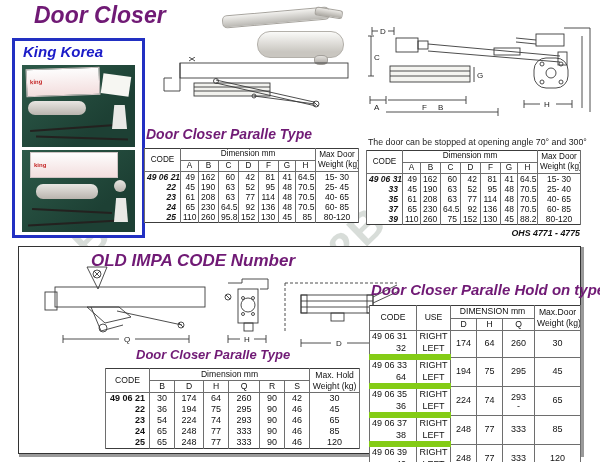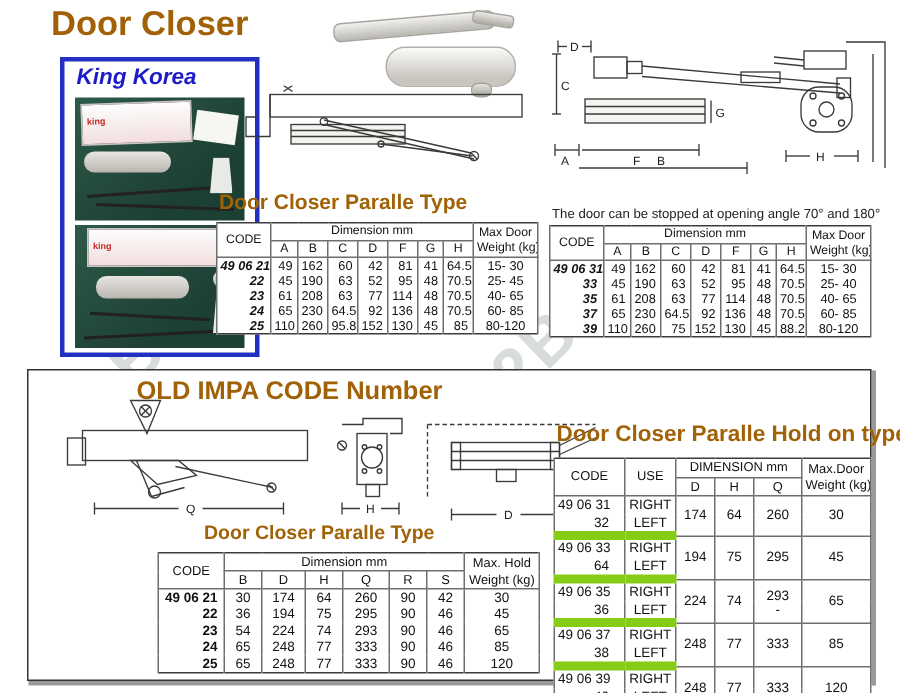--- a/index.html
+++ b/index.html
@@ -1,19 +1,19 @@
 <!DOCTYPE html>
 <html><head>
 <meta charset="utf-8">
 <style>
   html,body{margin:0;padding:0;background:#fff;}
   #page{position:relative;width:600px;height:462px;background:#ffffff;overflow:hidden;
         font-family:"Liberation Sans",sans-serif;color:#111;}
   .abs{position:absolute;}
-  .hd{font-weight:bold;color:#a16207;white-space:nowrap;}
+  .hd{font-style:italic;font-weight:bold;color:#701a75;white-space:nowrap;}
   .wm{position:absolute;font-weight:bold;font-size:44px;letter-spacing:2px;
       color:rgba(125,142,128,0.30);transform:rotate(-44deg);pointer-events:none;}
   
   table.cat{border-collapse:collapse;table-layout:fixed;background:#fff;border:1.4px solid #3c3c3c;}
   table.cat th,table.cat td{border-left:1px solid #6e6e6e;border-right:1px solid #6e6e6e;
       padding:0 2px;white-space:nowrap;overflow:hidden;font-weight:normal;}
   table.cat thead th{border-bottom:1px solid #6e6e6e;text-align:center;}
   .t1{font-size:8.5px;line-height:10px;}
   .t1 thead th{font-size:8.2px;line-height:10.5px;}
   .t1 .code{font-weight:bold;font-style:italic;text-align:right;padding-right:4px;}
@@ -60,21 +60,21 @@
 </head>
 <body>
 
 <div id="page">
 
   <div class="wm" style="left:66px;top:192px;">B2B</div>
   <div class="wm" style="left:298px;top:222px;">B2B</div>
 
   <div class="abs hd" style="left:34px;top:2px;font-size:23px;">Door Closer</div>
 
-  <div id="brandbox" class="abs" style="left:12px;top:38px;width:127px;height:194px;margin-left:28px;">
+  <div id="brandbox" class="abs" style="left:12px;top:38px;width:127px;height:194px;">
     <div class="brand-label" style="position:absolute;left:8px;top:2px;">King Korea</div>
     <div class="photo" style="left:7px;top:24px;">
       <div class="kbox" style="left:4px;top:3px;width:72px;height:26px;transform:rotate(-2deg);"><span>king</span></div>
       <div class="paper" style="left:80px;top:10px;width:28px;height:20px;transform:rotate(8deg);"></div>
       <div class="cyl" style="left:6px;top:36px;width:58px;height:14px;"></div>
       <div class="armline" style="left:8px;top:62px;width:86px;transform:rotate(-4deg);"></div>
       <div class="armline" style="left:14px;top:72px;width:92px;transform:rotate(2deg);"></div>
       <div class="bracket" style="left:90px;top:40px;width:15px;height:24px;"></div>
     </div>
     <div class="photo" style="left:7px;top:109px;">
@@ -240,21 +240,21 @@
       <circle cx="195" cy="40" r="2"></circle>
       <circle cx="176" cy="58" r="2"></circle>
       <circle cx="195" cy="58" r="2"></circle>
     <line x1="158" y1="80" x2="174" y2="80"></line>
       <line x1="190" y1="80" x2="206" y2="80"></line>
     <line x1="158" y1="76" x2="158" y2="84"></line>
       <line x1="206" y1="76" x2="206" y2="84"></line>
     <text x="178" y="83">H</text>
   </svg>
 
-  <div class="abs subtle" style="left:368px;top:137px;">The door can be stopped at opening angle 70°  and 180°</div>
+  <div class="abs subtle" style="left:368px;top:137px;">The door can be stopped at opening angle 70°  and 300°</div>
   <table class="cat t1 abs" style="left:366px;top:150px;width:214px;">
     <colgroup>
         <col style="width:36px">
         <col style="width:18px">
         <col style="width:20px">
         <col style="width:20px">
         <col style="width:20px">
         <col style="width:20px">
         <col style="width:17px">
         <col style="width:20px">
@@ -327,20 +327,21 @@
           <td class="num">260</td>
           <td class="num">75</td>
           <td class="num">152</td>
           <td class="num">130</td>
           <td class="num">45</td>
           <td class="num">88.2</td>
           <td class="wt">80-120</td>
         </tr>
     </tbody>
   </table>
+  <div class="abs ohs" style="left:366px;top:228px;width:214px;">OHS 4771 - 4775</div>
 
   <div id="oldbox" class="abs" style="left:18px;top:246px;width:561px;height:206px;">
     <div class="abs hd" style="left:72px;top:4px;font-size:17px;">OLD IMPA CODE Number</div>
 
     <svg class="draw abs" style="left:8px;top:18px;" width="195" height="82" viewBox="0 0 195 82">
       <polygon points="60,2 80,2 71,24"></polygon>
       <circle cx="70" cy="9" r="4"></circle>
         <line x1="67" y1="6" x2="73" y2="12"></line>
         <line x1="73" y1="6" x2="67" y2="12"></line>
       <rect x="28" y="22" width="150" height="20"></rect>

